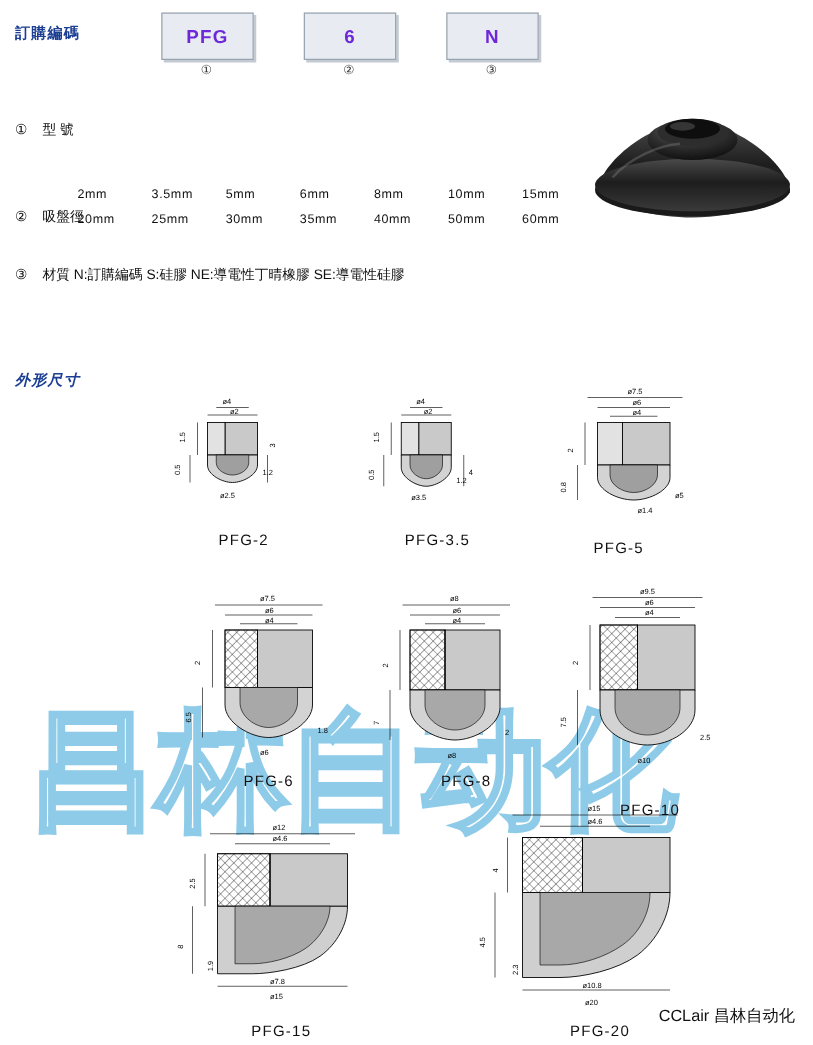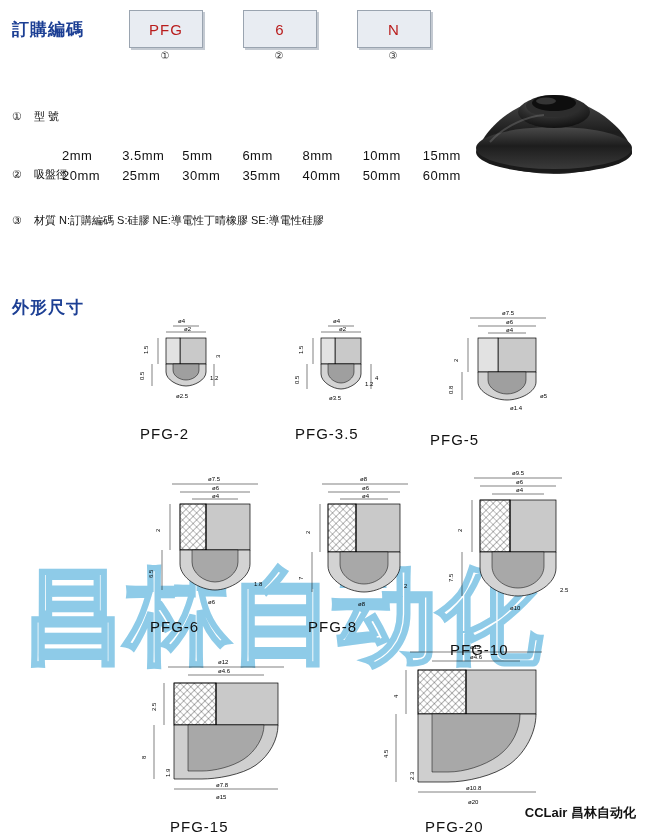--- a/index.html
+++ b/index.html
@@ -9,37 +9,37 @@
     font-family:"Liberation Sans", sans-serif;
     position:relative;
     overflow:hidden;
     color:#000;
   }
   .page{position:relative;width:650px;height:836px;}
 
   
   .sec-title{
     position:absolute;
-    font-size:17px;
+    font-size:12px;
     font-weight:bold;
     color:#1c3f94;
     letter-spacing:1px;
   }
   #order-title{left:12px;top:18px;}
-  #dim-title{left:12px;top:296px;}
+  #dim-title{left:12px;top:296px;font-style:italic;}
 
   .code-box{
     position:absolute;
     width:72px;height:36px;
     background:#e8ecf2;
     border:1px solid #9aa4b0;
     box-shadow:2px 2px 0 #c4cad2;
     display:flex;align-items:center;justify-content:center;
-    font-weight:normal;font-size:15px;
-    color:#b91c1c;
+    font-weight:bold;font-size:15px;
+    color:#6d28d9;
     letter-spacing:1px;
   }
   #code-1{left:129px;top:10px;}
   #code-2{left:243px;top:10px;}
   #code-3{left:357px;top:10px;}
 
   .code-num{
     position:absolute;
     font-size:10px;color:#333;
     width:72px;text-align:center;
@@ -47,27 +47,27 @@
   #num-1{left:129px;top:50px;}
   #num-2{left:243px;top:50px;}
   #num-3{left:357px;top:50px;}
 
   .legend{
     position:absolute;
     font-size:11px;
     color:#111;
     line-height:17px;
   }
-  #leg-1{left:12px;top:108px;}
+  #leg-1{left:12px;top:96px;}
   #leg-2{left:12px;top:146px;margin-top:20px;}
   #leg-3{left:12px;top:212px;}
   .diam-rows{
     position:absolute;
     left:62px;top:146px;
-    font-size:13px;
+    font-size:10px;
     line-height:20px;
     color:#111;
     letter-spacing:0.5px;
   }
   .diam-rows div span{display:inline-block;width:56px;}
 
   
   #cup-photo{
     position:absolute;
     left:470px;top:82px;
@@ -92,31 +92,32 @@
   #wm-bottom{
     left:22px;top:548px;
     font-size:104px;
     letter-spacing:0px;
     -webkit-text-stroke:3px #8ecbe8;
   }
   #wm-footer{
     position:absolute;
     right:14px;bottom:14px;
     font-size:13px;
-    font-weight:bold;
+    font-weight:normal;
     color:#111;
     white-space:nowrap;
   }
 
   
   .draw{position:absolute;}
   .cap{
     position:absolute;
-    font-size:15px;
+    font-size:12px;
     color:#111;
+    text-align:center;
     letter-spacing:1px;
   }
   svg{overflow:visible;}
   .thin{stroke:#000;stroke-width:0.5;fill:none;}
   .dimtxt{font-size:6px;font-family:"Liberation Sans",sans-serif;fill:#000;}
   .body-gray{fill:#c9c9c9;stroke:#000;stroke-width:0.7;}
   .body-light{fill:#e2e2e2;stroke:#000;stroke-width:0.7;}
 </style>
 </head>
 <body>

